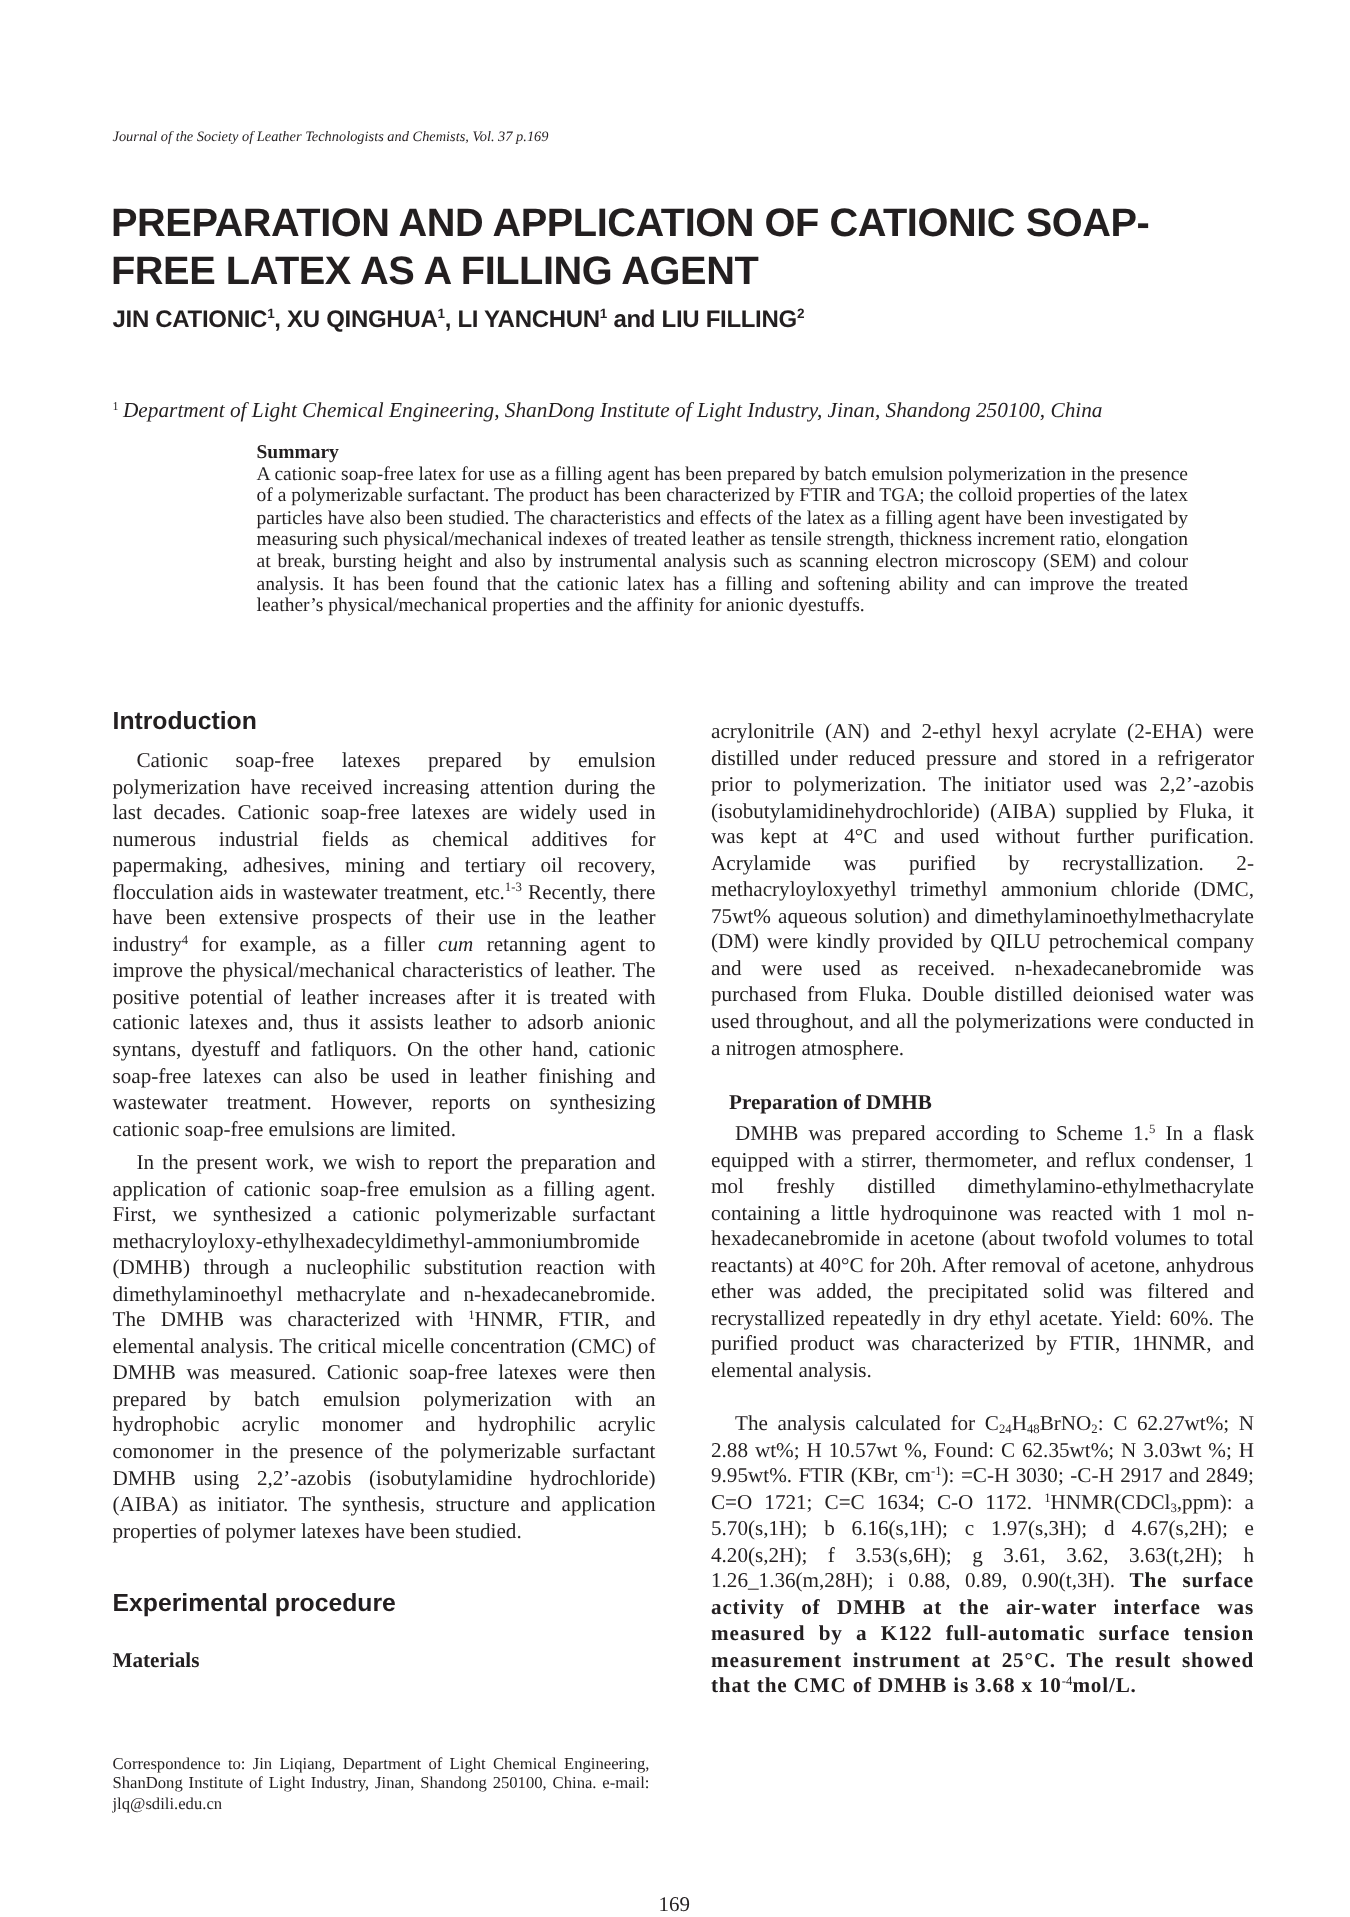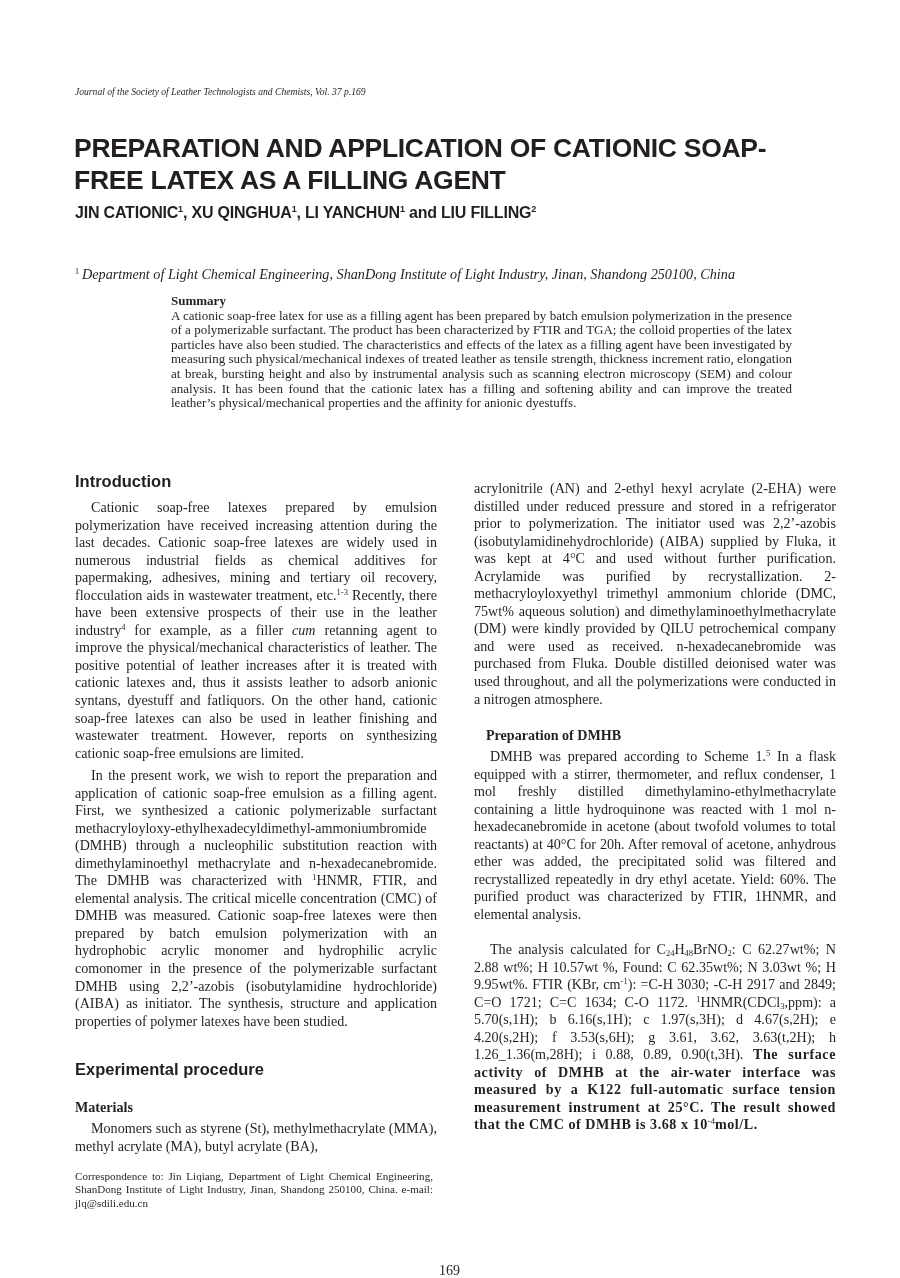--- a/index.html
+++ b/index.html
@@ -51,21 +51,20 @@
   <div class="section-heading" style="left:75px; top:472px;">Introduction</div>
 
   <div class="para" style="left:75px; top:499px;"><span class="indent"></span><span>Cationic soap-free latexes prepared by emulsion polymerization have received increasing attention during the last decades. Cationic soap-free latexes are widely used in numerous industrial fields as chemical additives for papermaking, adhesives, mining and tertiary oil recovery, flocculation aids in wastewater treatment, etc.</span><sup>1-3</sup><span> Recently, there have been extensive prospects of their use in the leather industry</span><sup>4</sup><span> for example, as a filler </span><i>cum</i><span> retanning agent to improve the physical/mechanical characteristics of leather. The positive potential of leather increases after it is treated with cationic latexes and, thus it assists leather to adsorb anionic syntans, dyestuff and fatliquors. On the other hand, cationic soap-free latexes can also be used in leather finishing and wastewater treatment. However, reports on synthesizing cationic soap-free emulsions are limited.</span></div>
 
   <div class="para" style="left:75px; top:767px;"><span class="indent"></span><span>In the present work, we wish to report the preparation and application of cationic soap-free emulsion as a filling agent. First, we synthesized a cationic polymerizable surfactant methacryloyloxy-ethylhexadecyldimethyl-ammoniumbromide (DMHB) through a nucleophilic substitution reaction with dimethylaminoethyl methacrylate and n-hexadecanebromide. The DMHB was characterized with </span><sup>1</sup><span>HNMR, FTIR, and elemental analysis. The critical micelle concentration (CMC) of DMHB was measured. Cationic soap-free latexes were then prepared by  batch emulsion polymerization with an hydrophobic acrylic monomer and hydrophilic acrylic comonomer  in the presence of the polymerizable surfactant DMHB using 2,2’-azobis (isobutylamidine hydrochloride) (AIBA) as initiator. The synthesis, structure and application properties of polymer latexes have been studied.</span></div>
 
   <div class="section-heading" style="left:75px; top:1060px;">Experimental procedure</div>
 
   <div class="sub-heading" style="left:75px; top:1099px;">Materials</div>
 
-  <div class="para" style="left:75px; top:1120px;"><span class="indent"></span><span>Monomers such as styrene (St), methylmethacrylate (MMA), methyl acrylate (MA), butyl acrylate (BA),</span></div>
 
   <div class="footnote">Correspondence to: Jin Liqiang, Department of Light Chemical Engineering, ShanDong Institute of Light Industry, Jinan, Shandong 250100, China. e-mail: jlq@sdili.edu.cn</div>
 
   <div class="para" style="left:474px; top:480px;">acrylonitrile (AN) and 2-ethyl hexyl acrylate (2-EHA) were distilled under reduced pressure and stored in a refrigerator prior to polymerization. The initiator used was 2,2’-azobis (isobutylamidinehydrochloride) (AIBA) supplied by Fluka, it was kept at 4°C and used without further purification. Acrylamide was purified by recrystallization. 2-methacryloyloxyethyl trimethyl ammonium chloride (DMC, 75wt% aqueous solution) and dimethylaminoethylmethacrylate (DM) were kindly provided by QILU petrochemical company and were used as received. n-hexadecanebromide was purchased from Fluka. Double distilled deionised water was used throughout, and all the polymerizations were conducted in a nitrogen atmosphere.</div>
 
   <div class="sub-heading" style="left:474px; top:727px;margin-left:12px;">Preparation of DMHB</div>
 
   <div class="para" style="left:474px; top:748px;"><span class="indent"></span><span>DMHB was prepared according to Scheme 1.</span><sup>5</sup><span> In a flask equipped with a stirrer, thermometer, and reflux condenser, 1 mol freshly distilled dimethylamino-ethylmethacrylate  containing a little hydroquinone was reacted with 1 mol n-hexadecanebromide in acetone (about twofold volumes to total reactants) at 40°C for 20h. After removal of acetone, anhydrous ether was added, the precipitated solid was filtered and recrystallized repeatedly in dry ethyl acetate. Yield: 60%. The purified product was characterized by FTIR, 1HNMR, and elemental analysis.</span></div>
 
   <div class="para" style="left:474px; top:941px;"><span class="indent"></span><span>The analysis calculated for C</span><sub>24</sub><span>H</span><sub>48</sub><span>BrNO</span><sub>2</sub><span>: C 62.27wt%; N 2.88 wt%; H 10.57wt %, Found: C 62.35wt%; N 3.03wt %; H 9.95wt%. FTIR (KBr, cm</span><sup>-1</sup><span>): =C-H 3030; -C-H 2917 and 2849; C=O 1721; C=C 1634; C-O 1172. </span><sup>1</sup><span>HNMR(CDCl</span><sub>3</sub><span>,ppm): a 5.70(s,1H); b 6.16(s,1H); c 1.97(s,3H); d 4.67(s,2H); e 4.20(s,2H); f 3.53(s,6H); g 3.61, 3.62, 3.63(t,2H); h 1.26_1.36(m,28H); i 0.88, 0.89, 0.90(t,3H). </span><span class="wide-spacing">The surface activity of DMHB at the air-water interface was measured by a K122 full-automatic surface tension measurement instrument at 25°C. The result showed that the CMC of DMHB is 3.68 x 10</span><sup>-4</sup><span class="wide-spacing">mol/L.</span></div>

